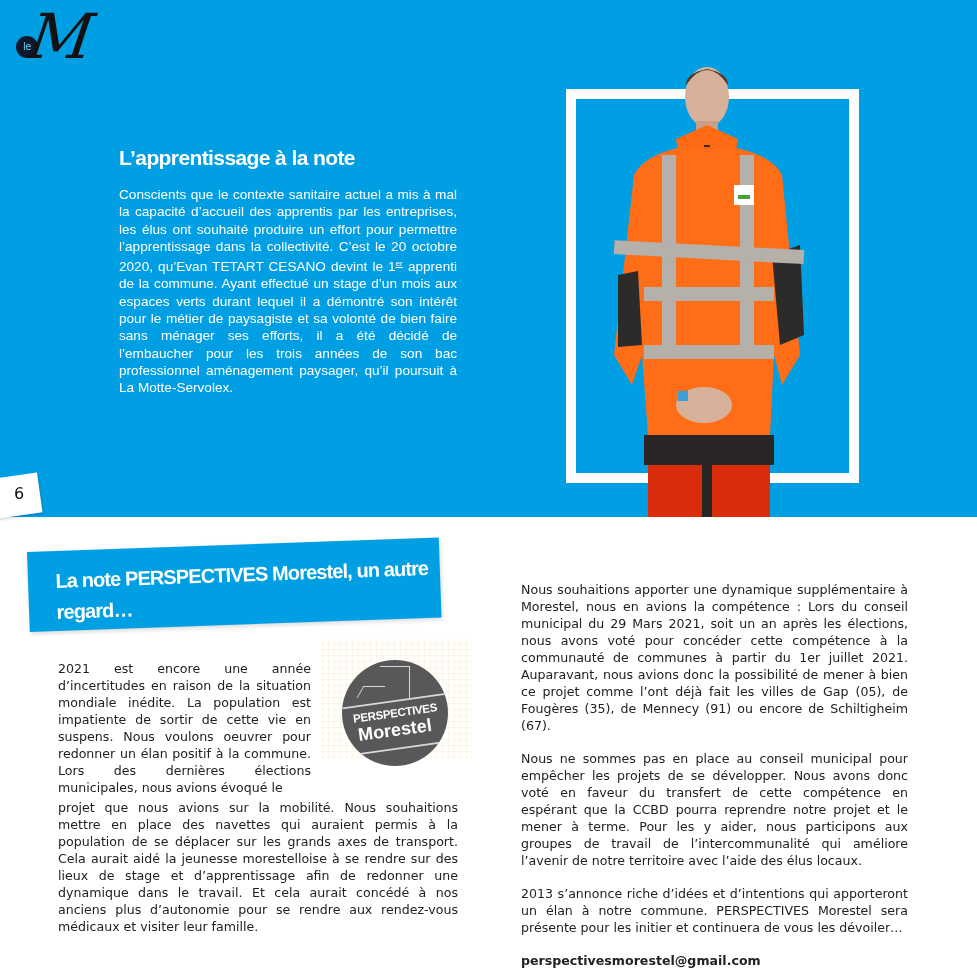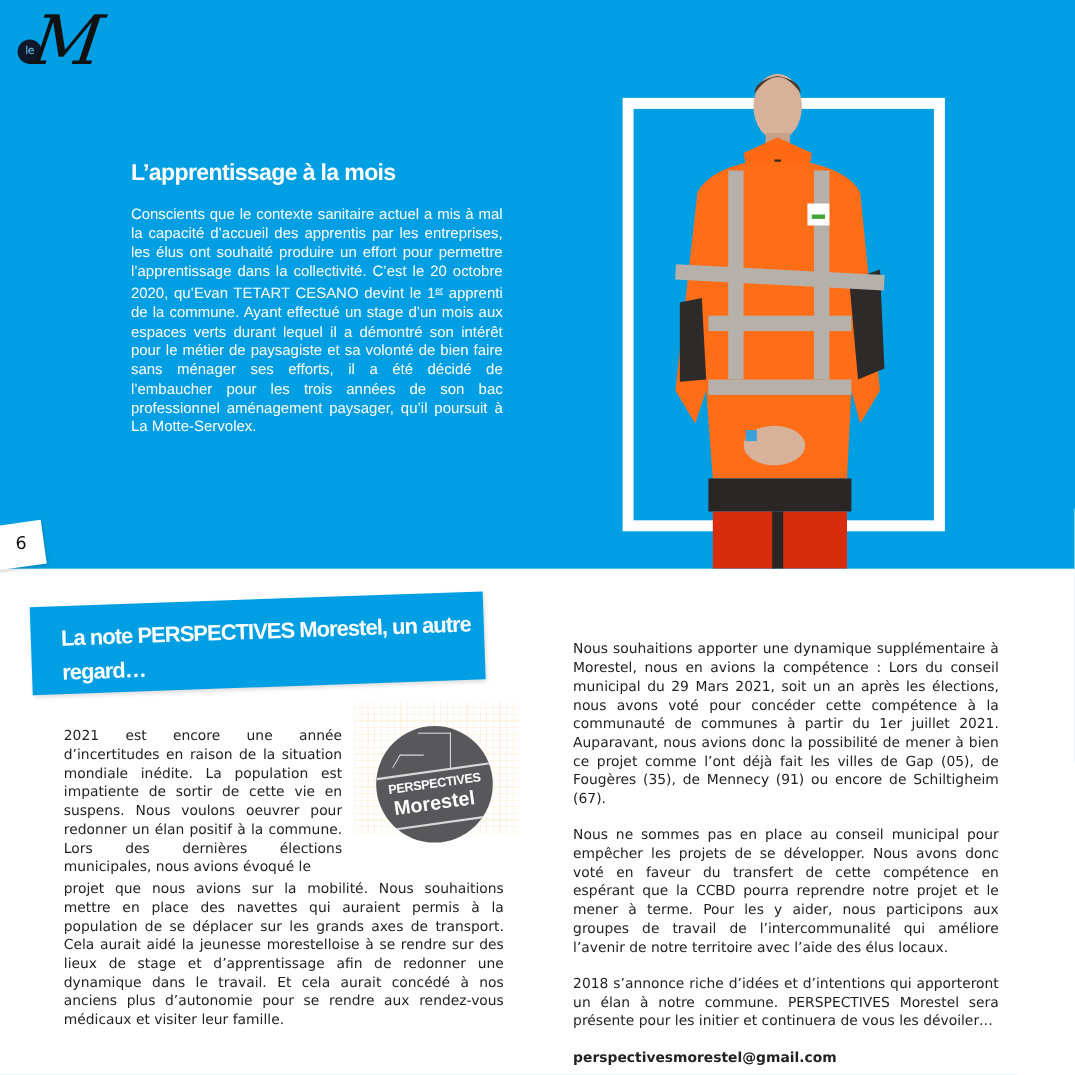--- a/index.html
+++ b/index.html
@@ -45,21 +45,21 @@
 </head>
 <body>
 
 <div class="top-band"></div>
 
 <div class="logo">
   <div class="logo-circle">le</div>
   <div class="logo-m">M</div>
 </div>
 
-<h2 class="section1-title">L’apprentissage à la mois</h2>
+<h2 class="section1-title">L’apprentissage à la note</h2>
 <p class="section1-body"><span>Conscients que le contexte sanitaire actuel a mis à mal la capacité d’accueil des apprentis par les entreprises, les élus ont souhaité produire un effort pour permettre l’apprentissage dans la collectivité. C’est le 20 octobre 2020, qu’Evan TETART CESANO devint le 1</span><sup>er</sup><span> apprenti de la commune. Ayant effectué un stage d’un mois aux espaces verts durant lequel il a démontré son intérêt pour le métier de paysagiste et sa volonté de bien faire sans ménager ses efforts, il a été décidé de l’embaucher pour les trois années de son bac professionnel aménagement paysager, qu’il poursuit à La Motte-Servolex.</span></p>
 
 <div class="photo-frame"></div>
 <svg class="photo" viewBox="0 0 206 462">
   <title>Apprenti en tenue orange haute visibilité</title>
 
   <ellipse cx="103" cy="42" rx="22" ry="30" fill="#d7b19a"></ellipse>
   <path d="M82 30 Q103 0 124 30 Q124 18 103 14 Q82 18 82 30Z" fill="#4a3a30"></path>
   <rect x="92" y="66" width="22" height="20" fill="#c89f88"></rect>
 
@@ -104,15 +104,15 @@
   <div class="badge-text2">Morestel</div>
   <div class="badge-line2"></div>
 </div>
 
 <p class="col-text section2-lead">2021 est encore une année d’incertitudes en raison de la situation mondiale inédite. La population est impatiente de sortir de cette vie en suspens. Nous voulons oeuvrer pour redonner un élan positif à la commune. Lors des dernières élections municipales, nous avions évoqué le</p>
 <p class="col-text section2-cont">projet que nous avions sur la mobilité. Nous souhaitions mettre en place des navettes qui auraient permis à la population de se déplacer sur les grands axes de transport. Cela aurait aidé la jeunesse morestelloise à se rendre sur des lieux de stage et d’apprentissage afin de redonner une dynamique dans le travail. Et cela aurait concédé à nos anciens plus d’autonomie pour se rendre aux rendez-vous médicaux et visiter leur famille.</p>
 
 <div class="col-text section2-right">
   <p>Nous souhaitions apporter une dynamique supplémentaire à Morestel, nous en avions la compétence : Lors du conseil municipal du 29 Mars 2021, soit un an après les élections, nous avons voté pour concéder cette compétence à la communauté de communes à partir du 1er juillet 2021. Auparavant, nous avions donc la possibilité de mener à bien ce projet comme l’ont déjà fait les villes de Gap (05), de Fougères (35), de Mennecy (91) ou encore de Schiltigheim (67).</p>
   <p>Nous ne sommes pas en place au conseil municipal pour empêcher les projets de se développer. Nous avons donc voté en faveur du transfert de cette compétence en espérant que la CCBD pourra reprendre notre projet et le mener à terme. Pour les y aider, nous participons aux groupes de travail de l’intercommunalité qui améliore l’avenir de notre territoire avec l’aide des élus locaux.</p>
-  <p>2018 s’annonce riche d’idées et d’intentions qui apporteront un élan à notre commune. PERSPECTIVES Morestel sera présente pour les initier et continuera de vous les dévoiler…</p>
+  <p>2013 s’annonce riche d’idées et d’intentions qui apporteront un élan à notre commune. PERSPECTIVES Morestel sera présente pour les initier et continuera de vous les dévoiler…</p>
   <p class="email">perspectivesmorestel@gmail.com</p>
 </div>
 
 </body></html>

